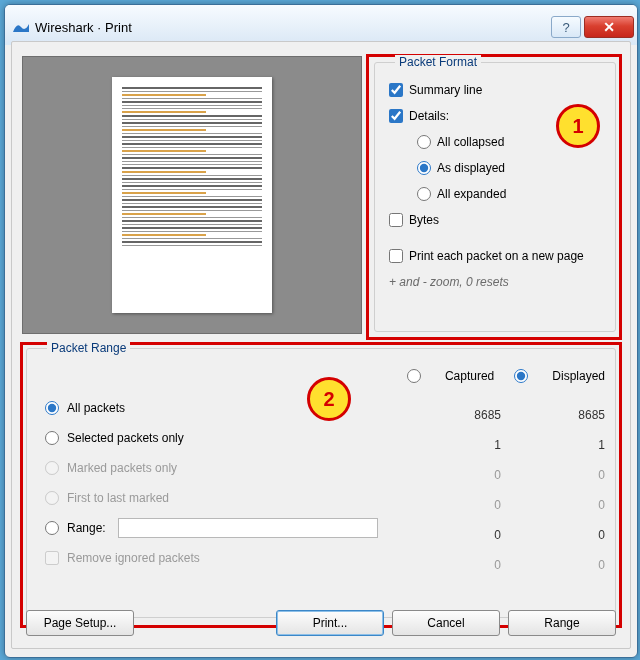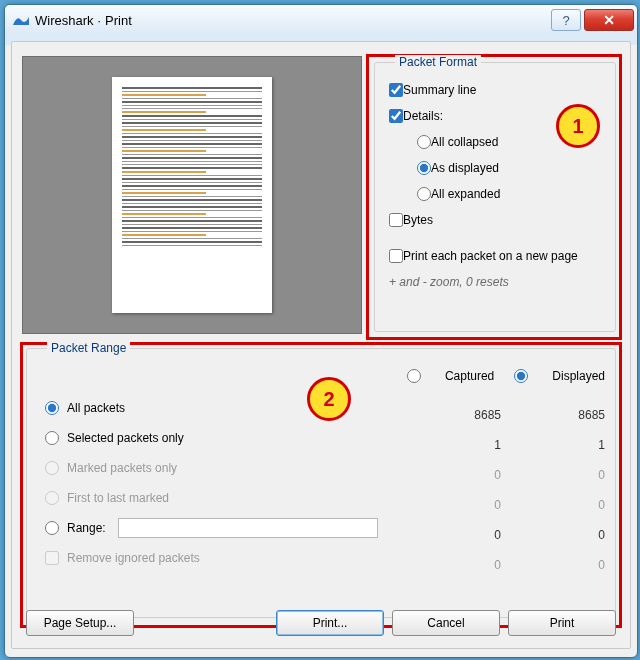--- a/index.html
+++ b/index.html
@@ -1,19 +1,19 @@
 <!DOCTYPE html>
 <html><head>
 <meta charset="utf-8">
 <style>
   html,body{margin:0;padding:0;font-family:"Segoe UI",Tahoma,sans-serif;font-size:12px;color:#000;}
   body{background:#5aa7d6;width:640px;height:660px;position:relative;overflow:hidden;}
   .window{position:absolute;left:4px;top:4px;width:632px;height:652px;border:1px solid #3b6f99;border-radius:6px;
     background:linear-gradient(#eaf3fb,#d9e9f7 40px,#f0f0f0 40px);box-shadow:0 0 6px rgba(0,0,0,.3);}
-  .titlebar{height:30px;display:flex;align-items:center;padding:0 0 0 8px;
+  .titlebar{height:30px;display:flex;align-items:center;padding:7px 0 0 8px;
     background:linear-gradient(#f7fbff,#dce9f6);border-top-left-radius:5px;border-top-right-radius:5px;}
   .titlebar .icon svg{width:16px;height:16px;display:block;}
   .titlebar .title{margin-left:6px;font-size:13px;color:#000;}
   .titlebar .spacer{flex:1;}
   .tbtn{height:20px;border:1px solid #8aa9c9;border-radius:3px;margin-right:3px;display:flex;align-items:center;justify-content:center;
     background:linear-gradient(#f6fbff,#d9e8f7);font-size:13px;color:#3a5b7a;}
   .tbtn.help{width:28px;}
   .tbtn.close{width:48px;background:linear-gradient(#f07d73,#d9402f 45%,#c7261b);border-color:#9c2d23;color:#fff;font-weight:bold;}
   .tbtn.close span{font-size:14px;line-height:1;}
   .client{position:absolute;left:6px;right:6px;top:36px;bottom:8px;background:#f0f0f0;border:1px solid #c9c9c9;border-radius:2px;}
@@ -36,21 +36,21 @@
 
   
   .groupbox{position:absolute;border:1px solid #cfcfcf;border-radius:3px;}
   .groupbox>.legend{position:absolute;top:-8px;left:20px;background:#f0f0f0;padding:0 4px;color:#0a3b7a;font-size:12px;}
   .gb-format{left:362px;top:20px;right:14px;height:268px;}
   .gb-range{left:14px;top:306px;right:14px;height:268px;}
 
   .gb-format .body{position:absolute;left:14px;top:14px;right:10px;bottom:8px;}
   .row{display:flex;align-items:center;height:26px;}
   .row.indent{padding-left:28px;}
-  .row label{text-align:right;}
+  .row label{margin-left:6px;text-align:right;}
   input[type=checkbox],input[type=radio]{width:14px;height:14px;accent-color:#2b77c7;margin:0;}
   .hint{font-style:italic;color:#6b6b6b;margin-top:6px;font-size:12px;}
 
   .gb-range .body{position:absolute;left:18px;top:20px;right:10px;bottom:8px;}
   .rng-head{display:flex;justify-content:flex-end;gap:20px;margin-bottom:10px;}
   .rng-head .opt{display:flex;align-items:center;gap:24px;}
   .rng-row{display:flex;align-items:center;height:30px;gap:24px;}
   .rng-row .lbl{flex:1;display:flex;align-items:center;gap:8px;}
   .rng-row .c1v,.rng-row .c2v{width:80px;text-align:right;color:#333;margin-top:14px;}
   .rng-row.disabled{color:#9a9a9a;}
@@ -251,18 +251,18 @@
           <span>Page Setup...</span>
         </div>
       <div class="gap"></div>
       <div class="btn primary">
           <span>Print...</span>
         </div>
       <div class="btn">
           <span>Cancel</span>
         </div>
       <div class="btn">
-          <span>Print</span>
+          <span>Range</span>
         </div>
     </div>
 
   </div>
 </div>
 
 </body></html>

